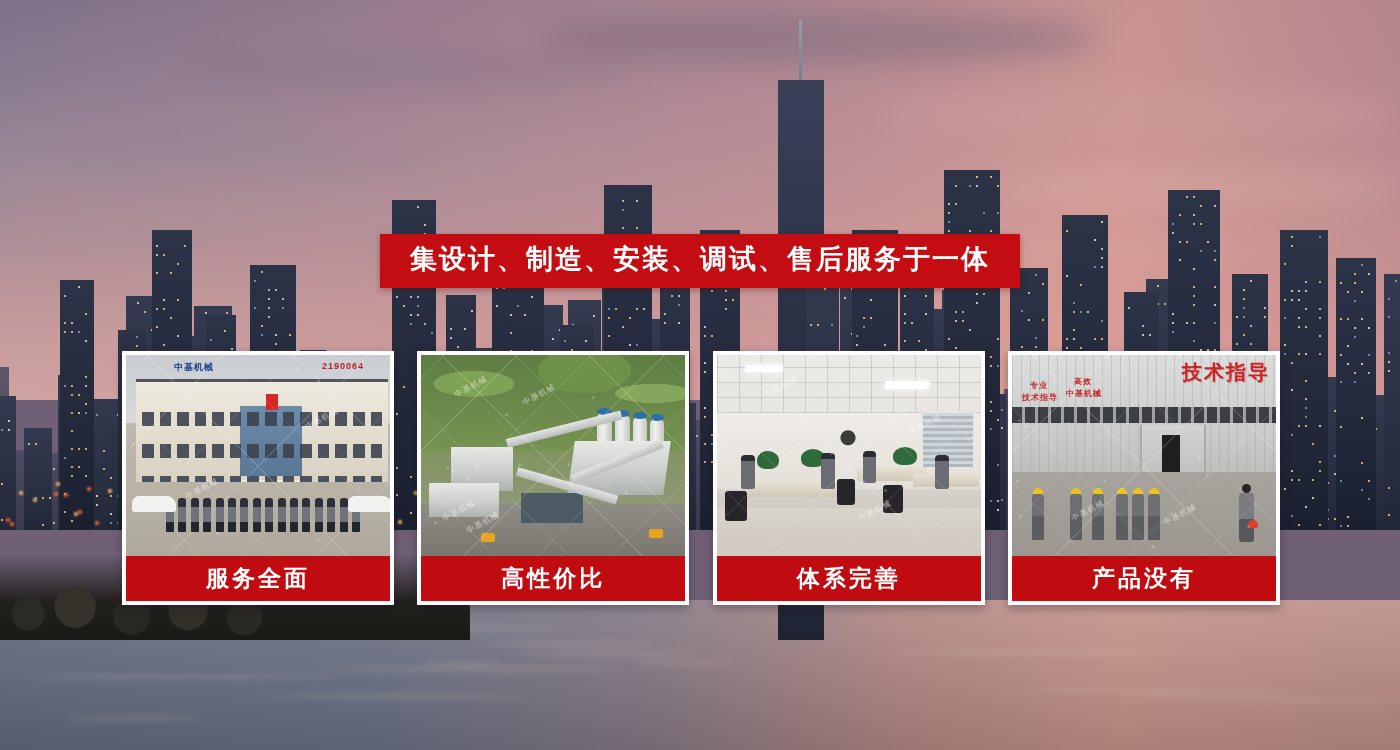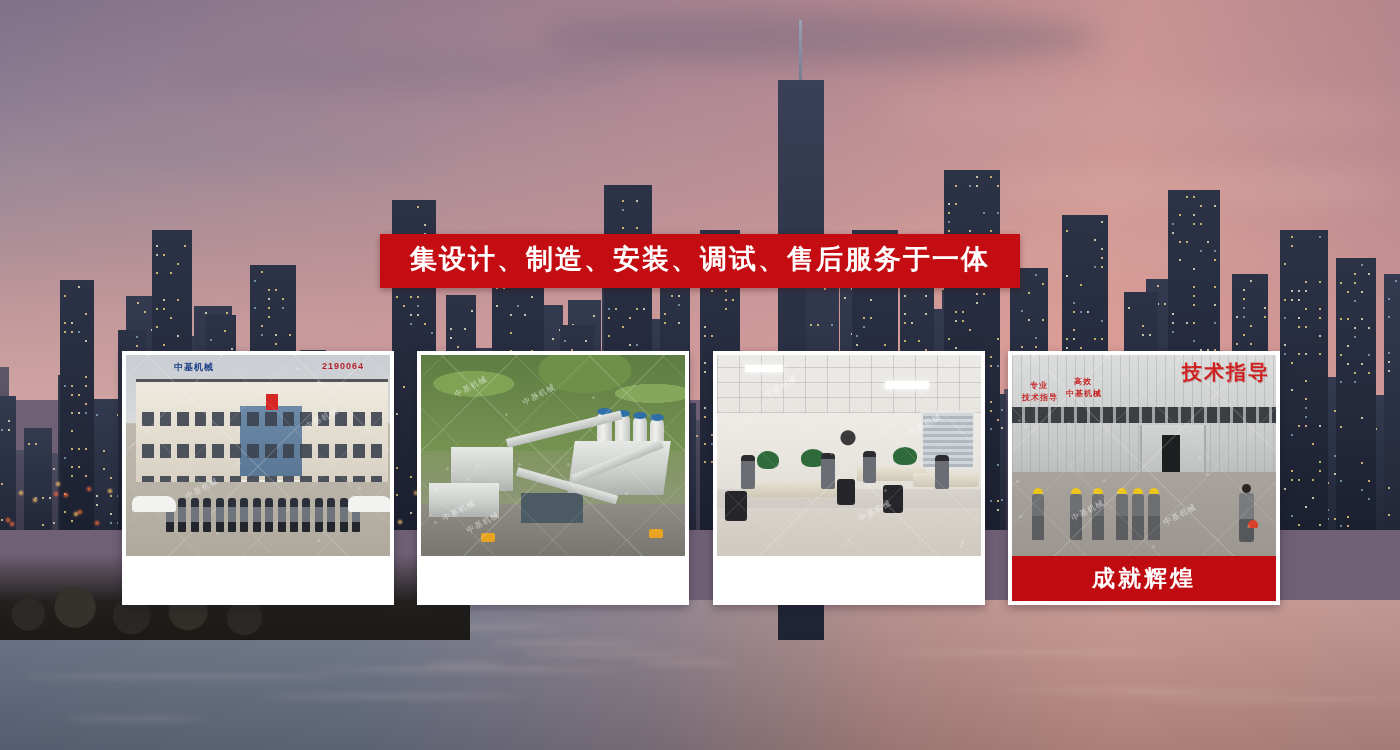--- a/index.html
+++ b/index.html
@@ -2313,20 +2313,21 @@
           <div class="person" style="left: 151.6px;"></div>
           <div class="person" style="left: 164px;"></div>
           <div class="person" style="left: 176.4px;"></div>
           <div class="person" style="left: 188.8px;"></div>
           <div class="person" style="left: 201.2px;"></div>
           <div class="person" style="left: 213.6px;"></div>
           <div class="person" style="left: 226px;"></div>
           <div class="car" style="left: 6px;"></div>
           <div class="car" style="left: 222px;"></div>
         </div>
+      <div class="caption">服务全面</div>
     </div>
 
     <div class="card">
       <div class="thumb t2">
         <div class="field"></div>
         <div class="yard"></div>
         <div class="silo" style="left:176px;top:58px;width:15px;height:42px">
             <div class="cap"></div>
           </div>
         <div class="silo" style="left:194px;top:60px;width:15px;height:40px">
@@ -2359,20 +2360,21 @@
             <i class="node" style="left: 12.9763px; top: 132.626px; position: absolute;"></i>
             <i class="node" style="left: 45.4866px; top: 123.321px; position: absolute;"></i>
             <i class="node" style="left: 53.6749px; top: 109.987px; position: absolute;"></i>
             <i class="node" style="left: 96.6019px; top: 107.567px; position: absolute;"></i>
           </div>
         <div class="wm" style="left:32px;top:26px">中基机械</div>
         <div class="wm" style="left:100px;top:34px">中基机械</div>
         <div class="wm" style="left:20px;top:150px">中基机械</div>
         <div class="wm" style="left:44px;top:162px">中基机械</div>
       </div>
+      <div class="caption">高性价比</div>
     </div>
 
     <div class="card">
       <div class="thumb t3">
         <div class="ceiling">
           <div class="panel" style="left:28px;top:10px;width:38px;height:7px"></div>
           <div class="panel" style="left:168px;top:26px;width:44px;height:8px"></div>
         </div>
         <div class="wall"></div>
         <div class="window"></div>
@@ -2402,20 +2404,21 @@
             <i class="node" style="left: 161.032px; top: 38.6619px; position: absolute;"></i>
             <i class="node" style="left: 254.211px; top: 80.6595px; position: absolute;"></i>
             <i class="node" style="left: 161.057px; top: 53.9336px; position: absolute;"></i>
             <i class="node" style="left: 166.856px; top: 134.184px; position: absolute;"></i>
             <i class="node" style="left: 243.907px; top: 185.672px; position: absolute;"></i>
           </div>
         <div class="wm" style="left:46px;top:26px">中基机械</div>
         <div class="wm" style="left:190px;top:64px">中基机械</div>
         <div class="wm" style="left:140px;top:150px">中基机械</div>
       </div>
+      <div class="caption">体系完善</div>
     </div>
 
     <div class="card">
       <div class="thumb t4">
         <div class="facade"></div>
         <div class="bigtext">技术指导</div>
         <div class="slog" style="left:18px;top:26px">专业</div>
         <div class="slog" style="left:10px;top:38px">技术指导</div>
         <div class="slog" style="left:62px;top:22px">高效</div>
         <div class="slog" style="left:54px;top:34px">中基机械</div>
@@ -2462,17 +2465,17 @@
             <i class="node" style="left: 3.99365px; top: 124.742px; position: absolute;"></i>
             <i class="node" style="left: 185.784px; top: 100.738px; position: absolute;"></i>
             <i class="node" style="left: 140.395px; top: 189.563px; position: absolute;"></i>
             <i class="node" style="left: 6.15595px; top: 64.1849px; position: absolute;"></i>
             <i class="node" style="left: 91.0221px; top: 124px; position: absolute;"></i>
             <i class="node" style="left: 235.033px; top: 170.496px; position: absolute;"></i>
           </div>
         <div class="wm" style="left:150px;top:154px">中基机械</div>
         <div class="wm" style="left:58px;top:150px">中基机械</div>
       </div>
-      <div class="caption">成就辉煌</div>
+      <div class="caption">产品没有</div>
     </div>
 
   </div>
 </div>
 
 </body></html>

